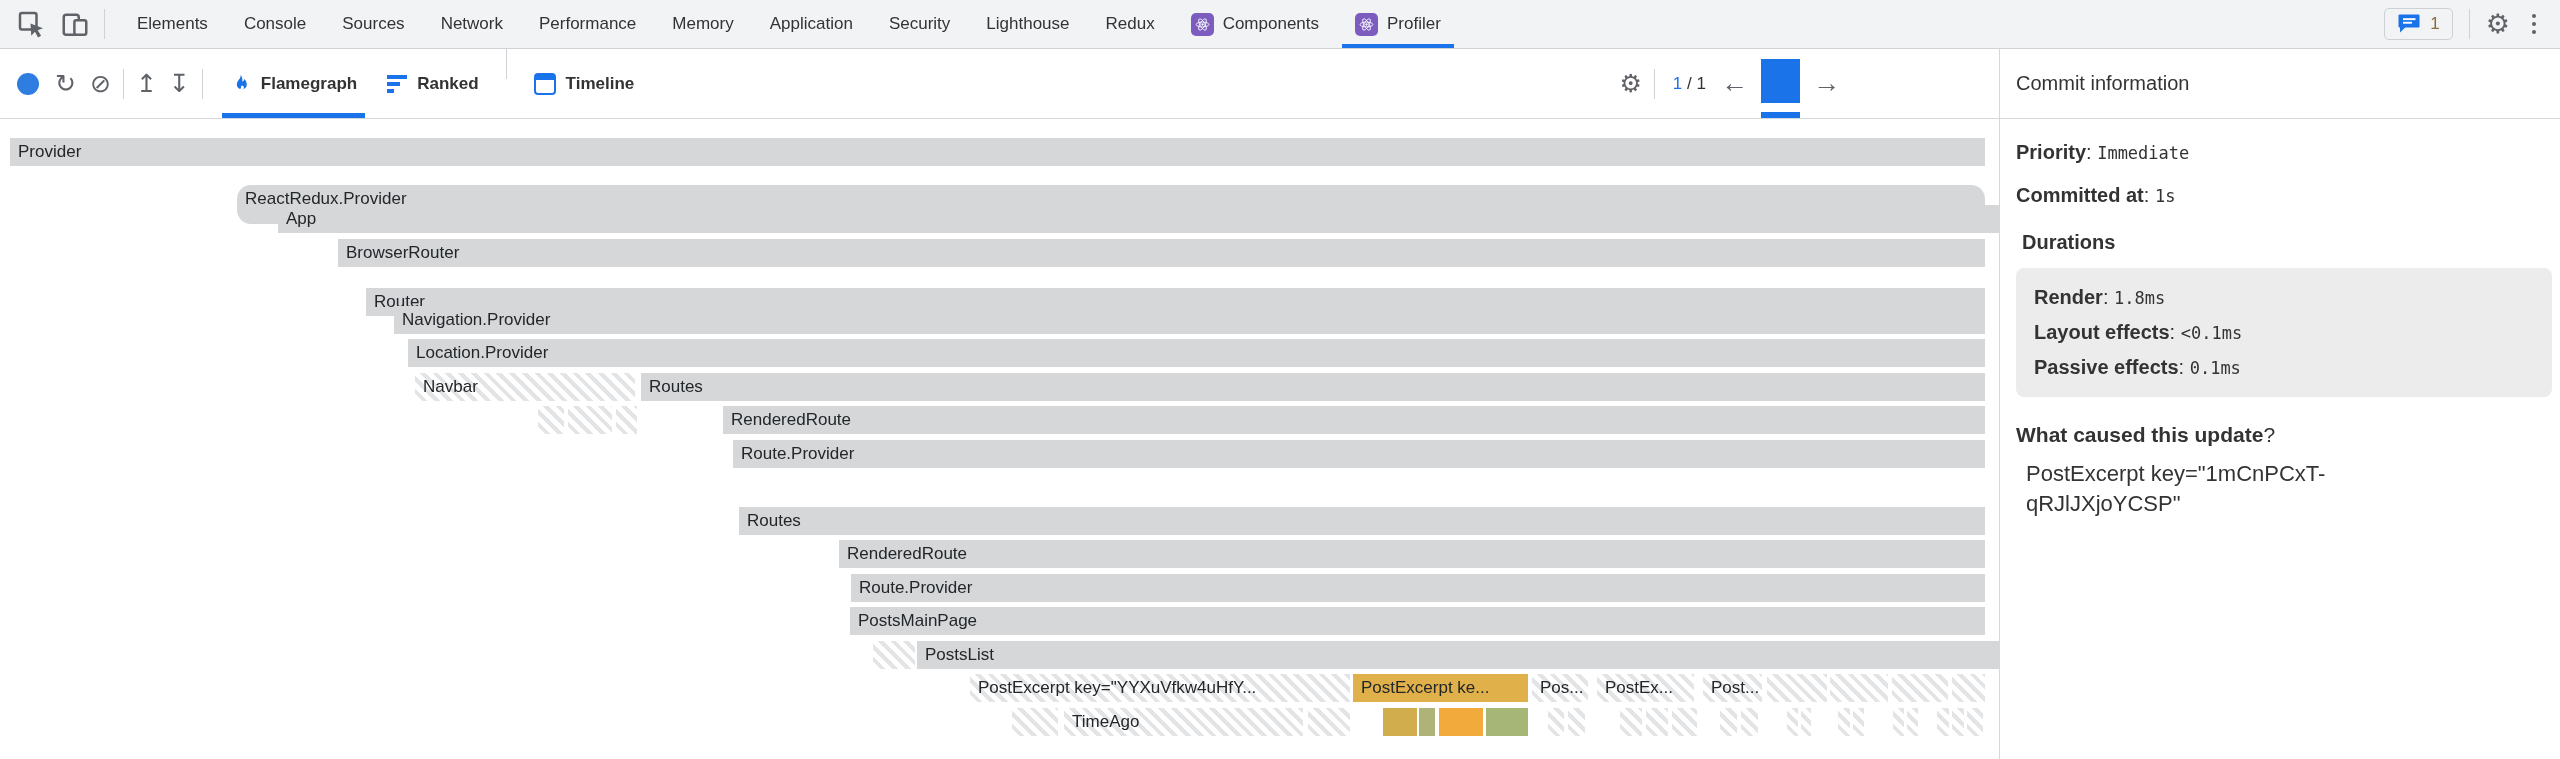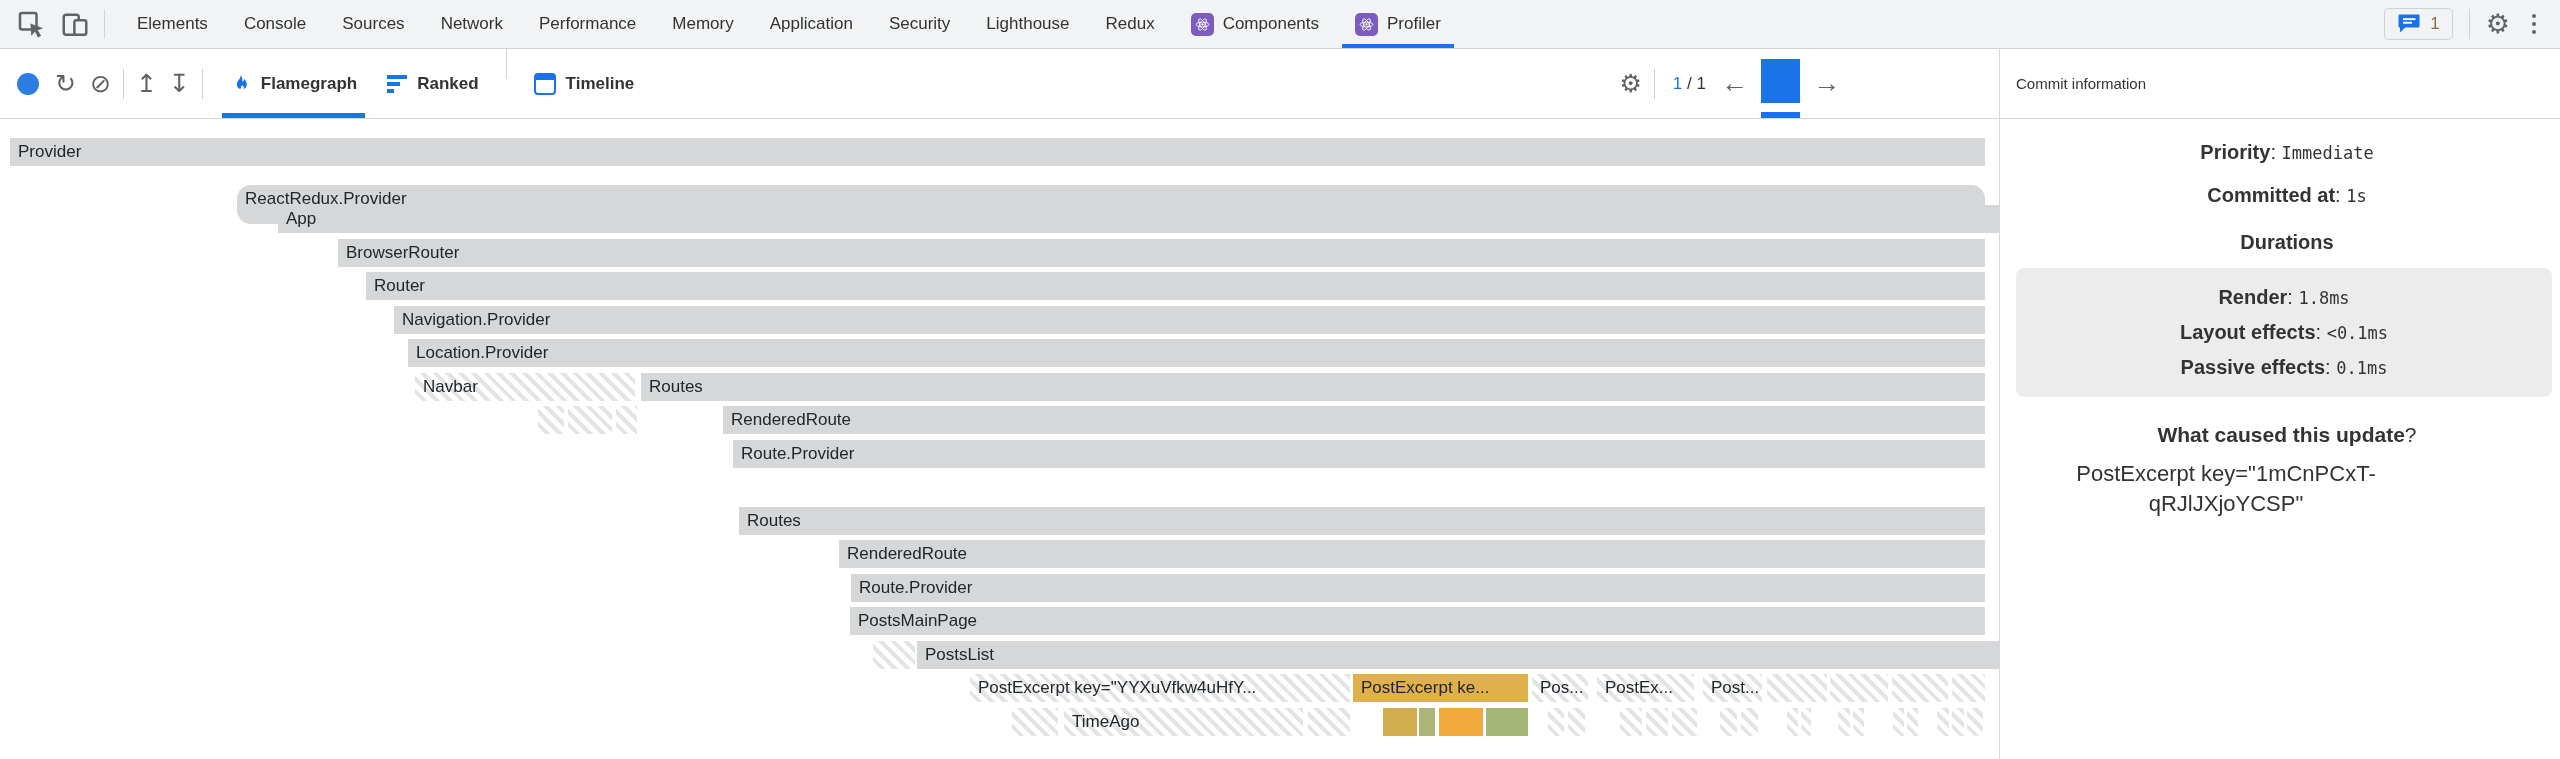--- a/index.html
+++ b/index.html
@@ -63,38 +63,38 @@
   .ranked-icon i:nth-child(1){ width:20px; } .ranked-icon i:nth-child(2){ width:13px; } .ranked-icon i:nth-child(3){ width:7px; }
   .cal-icon { width:22px; height:22px; border:2.5px solid var(--accent,#1a73e8); border-radius:4px; position:relative; }
   .cal-icon::before { content:""; position:absolute; left:0; right:0; top:0; height:5px; background:var(--accent,#1a73e8); }
   .commit-cluster { margin-left:auto; margin-right:150px; display:flex; align-items:center; height:100%; }
   .page-nums { font-size:17px; margin:0 6px; white-space:nowrap; }
   .page-cur { color:var(--accent,#1a73e8); }
   .arrow-btn { font-size:27px; color:#5f6368; background:none; border:none; padding:0 9px; cursor:pointer; }
   .commit-bar-wrap { position:relative; width:39px; height:100%; margin:0 4px; cursor:pointer; }
   .commit-bar { position:absolute; left:0; top:10px; width:39px; height:44px; background:var(--accent,#1a73e8); }
   .commit-bar-strip { position:absolute; left:0; bottom:0; width:39px; height:6px; background:var(--accent,#1a73e8); }
-  .commit-header { flex:1; display:flex; align-items:center; padding-left:16px; font-size:15px; color:#333; }
+  .commit-header { flex:1; display:flex; align-items:center; padding-left:16px; font-size:20px; color:#333; }
 
   
   .content { display:flex; height:640px; }
   .flame-panel {
     width:2000px; flex:0 0 auto; border-right:1px solid var(--panel-border,#d5d8da);
     position:relative; overflow:hidden; background:#fff;
   }
   .bar {
     position:absolute; height:28px; line-height:28px; font-size:17px; color:#23272a;
     white-space:nowrap; overflow:hidden; cursor:pointer; text-indent:8px;
   }
   .bar.solid { background:var(--flame-solid,#d5d7d9); }
   .bar.hatched { background:repeating-linear-gradient(45deg,#ffffff 0 5px,#e2e4e6 5px 9px); }
   .bar.selected { background:var(--flame-selected,#e0b14b); }
 
   
-  .commit-panel { flex:1; padding:22px 2px 0 16px; overflow:hidden;text-align:center; }
+  .commit-panel { flex:1; padding:22px 2px 0 16px; overflow:hidden; }
   .kv { font-size:20px; margin-bottom:20px; }
   .kv b { font-weight:bold; }
   .mono { font-family:"DejaVu Sans Mono", monospace; font-size:17px; }
   .sect-title { font-size:20px; font-weight:bold; margin:24px 6px 14px; }
   .dur-box { background:#ececec; border-radius:8px; padding:12px 18px; margin-right:6px; }
   .dur-row { font-size:20px; line-height:34px; }
   .cause-head { font-size:21px; font-weight:bold; margin:26px 0 12px; }
   .cause-head .q { font-weight:normal; }
   .cause { font-size:22px; line-height:30px; max-width:400px; margin-left:10px; color:#333; cursor:pointer; }
 </style>
@@ -248,21 +248,21 @@
   </div>
   <div class="commit-header">Commit information</div>
 </div>
 
 <div class="content">
   <div class="flame-panel">
       <div class="bar solid" style="left: 10px; top: 19px; width: 1975px; height: 28px;">Provider</div>
       <div class="bar solid" style="left: 237px; top: 66px; width: 1748px; height: 39px; border-radius: 14px;">ReactRedux.Provider</div>
       <div class="bar solid" style="left: 260px; top: 86px; width: 1725px; height: 28px; margin-left: 18px;">App</div>
       <div class="bar solid" style="left: 338px; top: 119.5px; width: 1647px; height: 28px;">BrowserRouter</div>
-      <div class="bar solid" style="left: 366px; top: 153px; width: 1619px; height: 28px;">Router</div>
+      <div class="bar solid" style="left: 366px; top: 169px; width: 1619px; height: 28px;">Router</div>
       <div class="bar solid" style="left: 394px; top: 186.5px; width: 1591px; height: 28px;">Navigation.Provider</div>
       <div class="bar solid" style="left: 408px; top: 220px; width: 1577px; height: 28px;">Location.Provider</div>
       <div class="bar hatched" style="left: 415px; top: 253.5px; width: 220px; height: 28px;">Navbar</div>
       <div class="bar solid" style="left: 641px; top: 253.5px; width: 1344px; height: 28px;">Routes</div>
       <div class="bar hatched" style="left: 538px; top: 287px; width: 26px; height: 28px;"></div>
       <div class="bar hatched" style="left: 568px; top: 287px; width: 44px; height: 28px;"></div>
       <div class="bar hatched" style="left: 616px; top: 287px; width: 21px; height: 28px;"></div>
       <div class="bar solid" style="left: 723px; top: 287px; width: 1262px; height: 28px;">RenderedRoute</div>
       <div class="bar solid" style="left: 733px; top: 320.5px; width: 1252px; height: 28px;">Route.Provider</div>
       <div class="bar solid" style="left: 739px; top: 387.5px; width: 1246px; height: 28px;">Routes</div>

